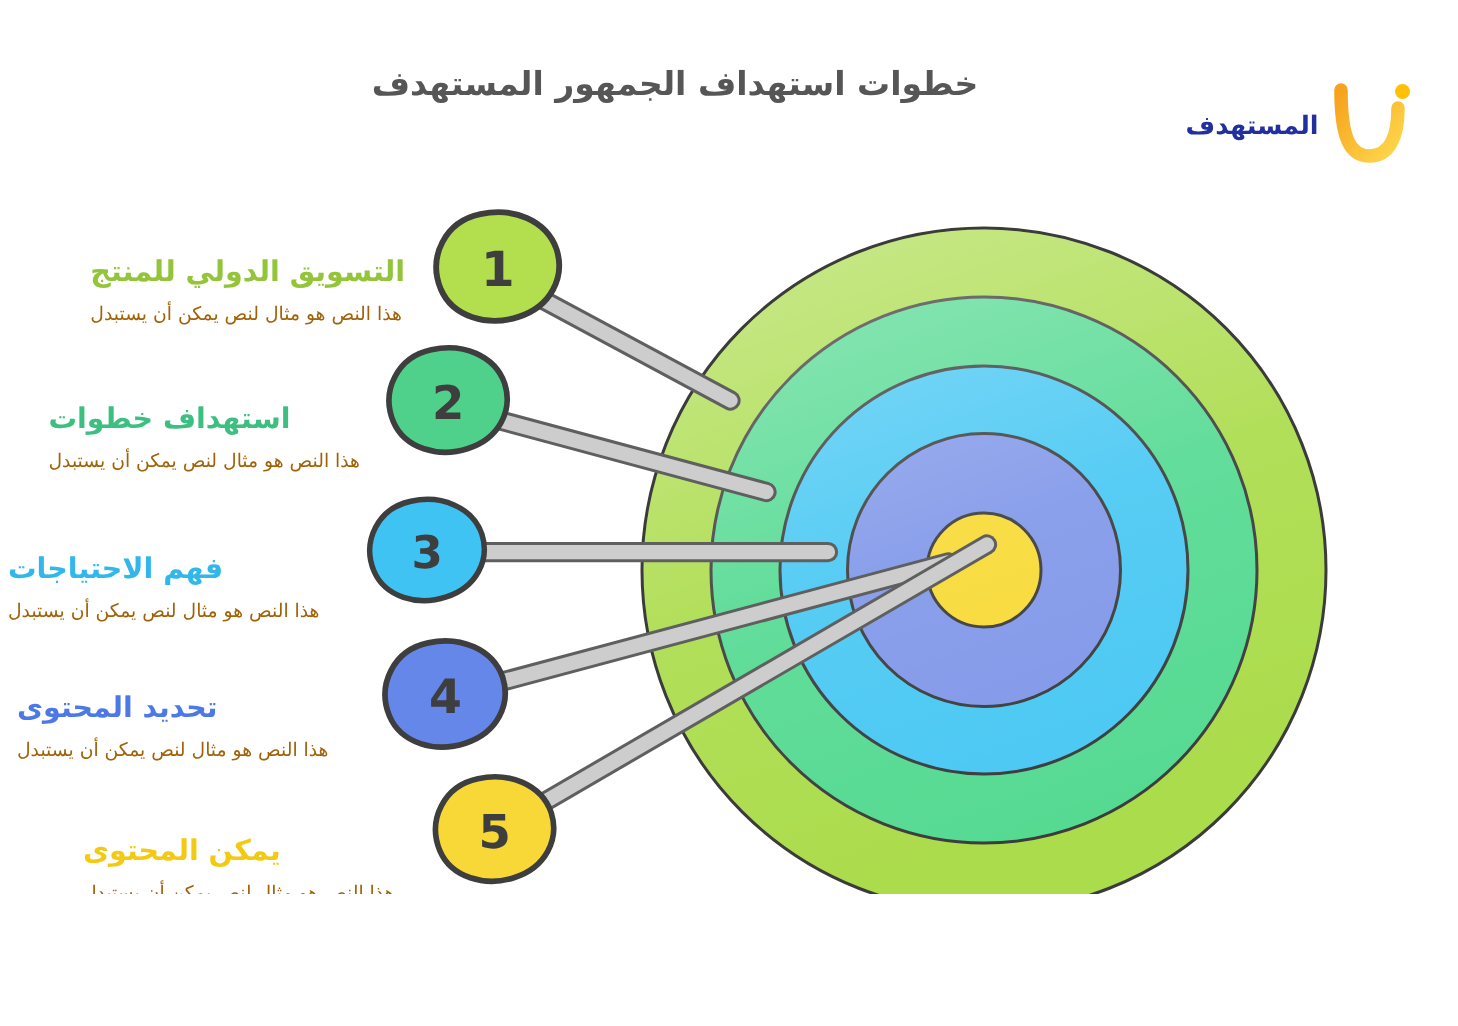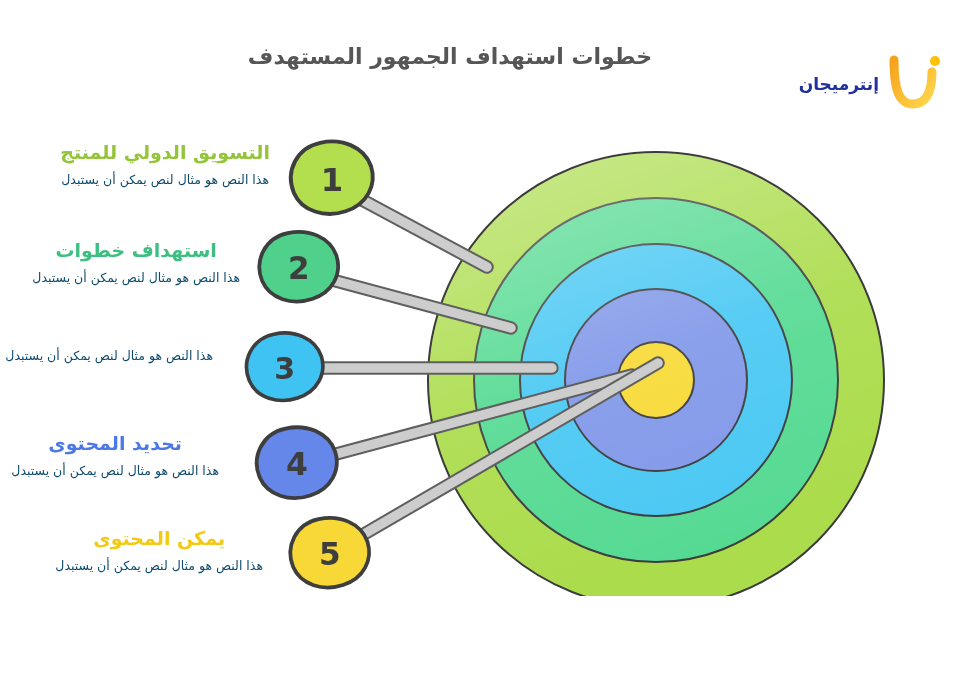--- a/index.html
+++ b/index.html
@@ -16,43 +16,43 @@
     position:absolute;right:30px;top:54px;display:flex;align-items:center;gap:7px;
   }
   .logo-text{font-size:17px;font-weight:bold;color:#222f9e;}
   .logo-icon{display:block;}
   
   .layer{position:absolute;left:0;top:0;width:972px;height:684px;}
   
   .pin{position:absolute;}
   .pin text{font-family:"DejaVu Sans","Liberation Sans",sans-serif;font-weight:bold;}
   
-  .step-label{position:absolute;text-align:center;}
+  .step-label{position:absolute;text-align:left;margin-top:29px;}
   .step-title{font-size:19px;font-weight:bold;white-space:nowrap;}
-  .step-sub{font-size:12.5px;color:#0c4a6e;margin-top:9px;white-space:nowrap;}
+  .step-sub{font-size:12.5px;color:#a16207;margin-top:9px;white-space:nowrap;}
   .lbl1{right:702px;top:141px;}
   .lbl2{right:732px;top:239px;}
   .lbl3{right:759px;top:339px;}
   .lbl4{right:753px;top:432px;}
   .lbl5{right:709px;top:527px;}
   .p1{left:281px;top:134px;}
   .p2{left:250px;top:224px;}
   .p3{left:235px;top:326px;}
   .p4{left:247px;top:420px;}
   .p5{left:281px;top:509px;}
 </style>
 </head>
 <body>
 
 <div class="canvas">
 
   <h1 class="title" dir="rtl">خطوات استهداف الجمهور المستهدف</h1>
 
   <div class="logo">
-    <span class="logo-text" dir="rtl" style="color: rgb(34, 47, 158);">إنترميجان</span>
+    <span class="logo-text" dir="rtl" style="color: rgb(34, 47, 158);">المستهدف</span>
     <svg class="logo-icon" width="56" height="60" viewBox="0 0 56 60">
       <defs>
         <linearGradient id="ugrad" x1="0" y1="0" x2="1" y2="1">
           <stop offset="0" stop-color="#f6a21c"></stop>
           <stop offset="1" stop-color="#ffd84d"></stop>
         </linearGradient>
       </defs>
       <path d="M 8 6 C 8 38 14 50 27 50 C 40 50 46 38 46 18" fill="none" stroke="url(#ugrad)" stroke-width="9" stroke-linecap="round"></path>
       <circle cx="49" cy="7" r="5" fill="#ffc107"></circle>
     </svg>
@@ -112,20 +112,21 @@
 
   <div class="step-label lbl1" dir="rtl">
     <div class="step-title" style="color: rgb(148, 196, 58);">التسويق الدولي للمنتج</div>
     <div class="step-sub">هذا النص هو مثال لنص يمكن أن يستبدل</div>
   </div>
   <div class="step-label lbl2" dir="rtl">
     <div class="step-title" style="color: rgb(60, 191, 128);">استهداف خطوات</div>
     <div class="step-sub">هذا النص هو مثال لنص يمكن أن يستبدل</div>
   </div>
   <div class="step-label lbl3" dir="rtl">
+    <div class="step-title" style="color: rgb(49, 183, 234);">فهم الاحتياجات</div>
     <div class="step-sub">هذا النص هو مثال لنص يمكن أن يستبدل</div>
   </div>
   <div class="step-label lbl4" dir="rtl">
     <div class="step-title" style="color: rgb(76, 121, 230);">تحديد المحتوى</div>
     <div class="step-sub">هذا النص هو مثال لنص يمكن أن يستبدل</div>
   </div>
   <div class="step-label lbl5" dir="rtl">
     <div class="step-title" style="color: rgb(243, 202, 19);">يمكن المحتوى</div>
     <div class="step-sub">هذا النص هو مثال لنص يمكن أن يستبدل</div>
   </div>

